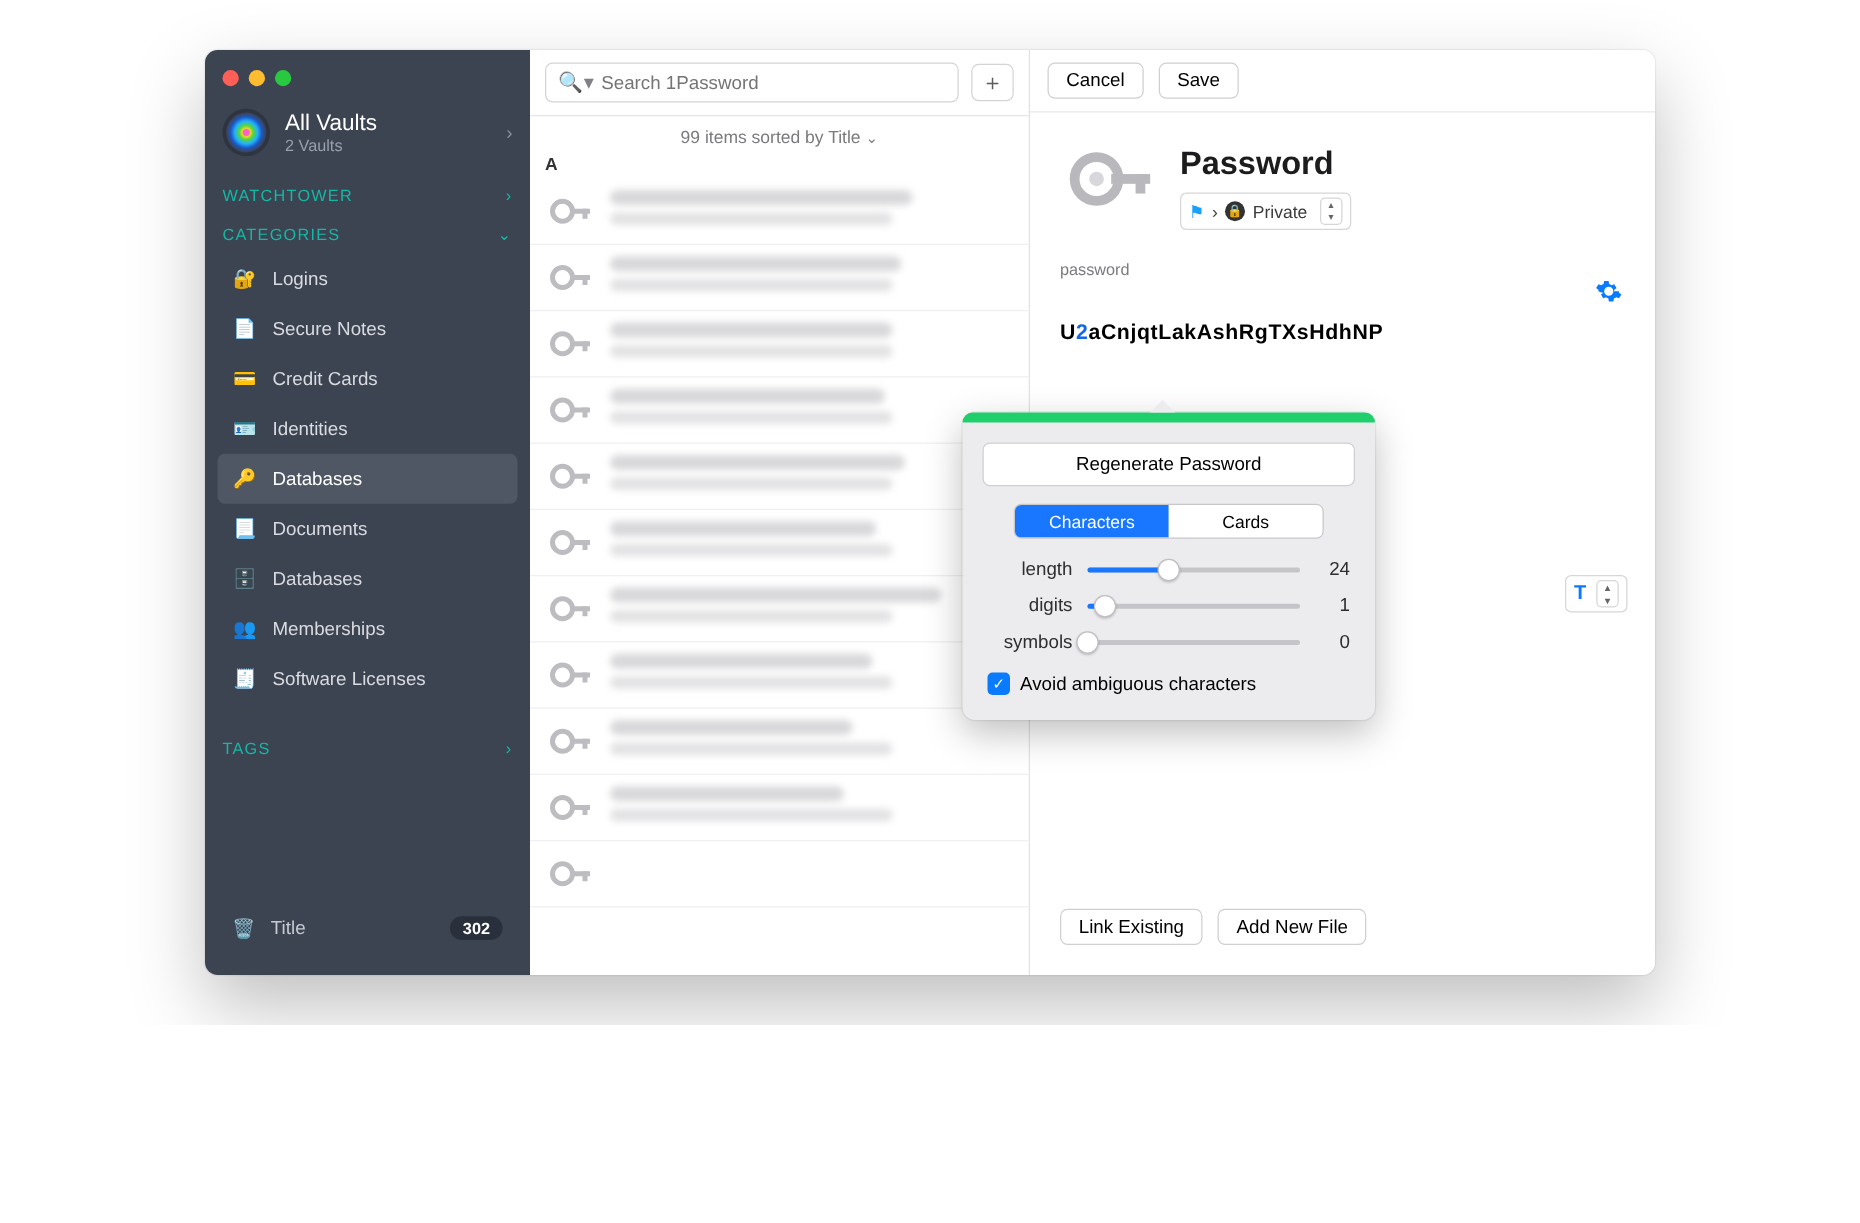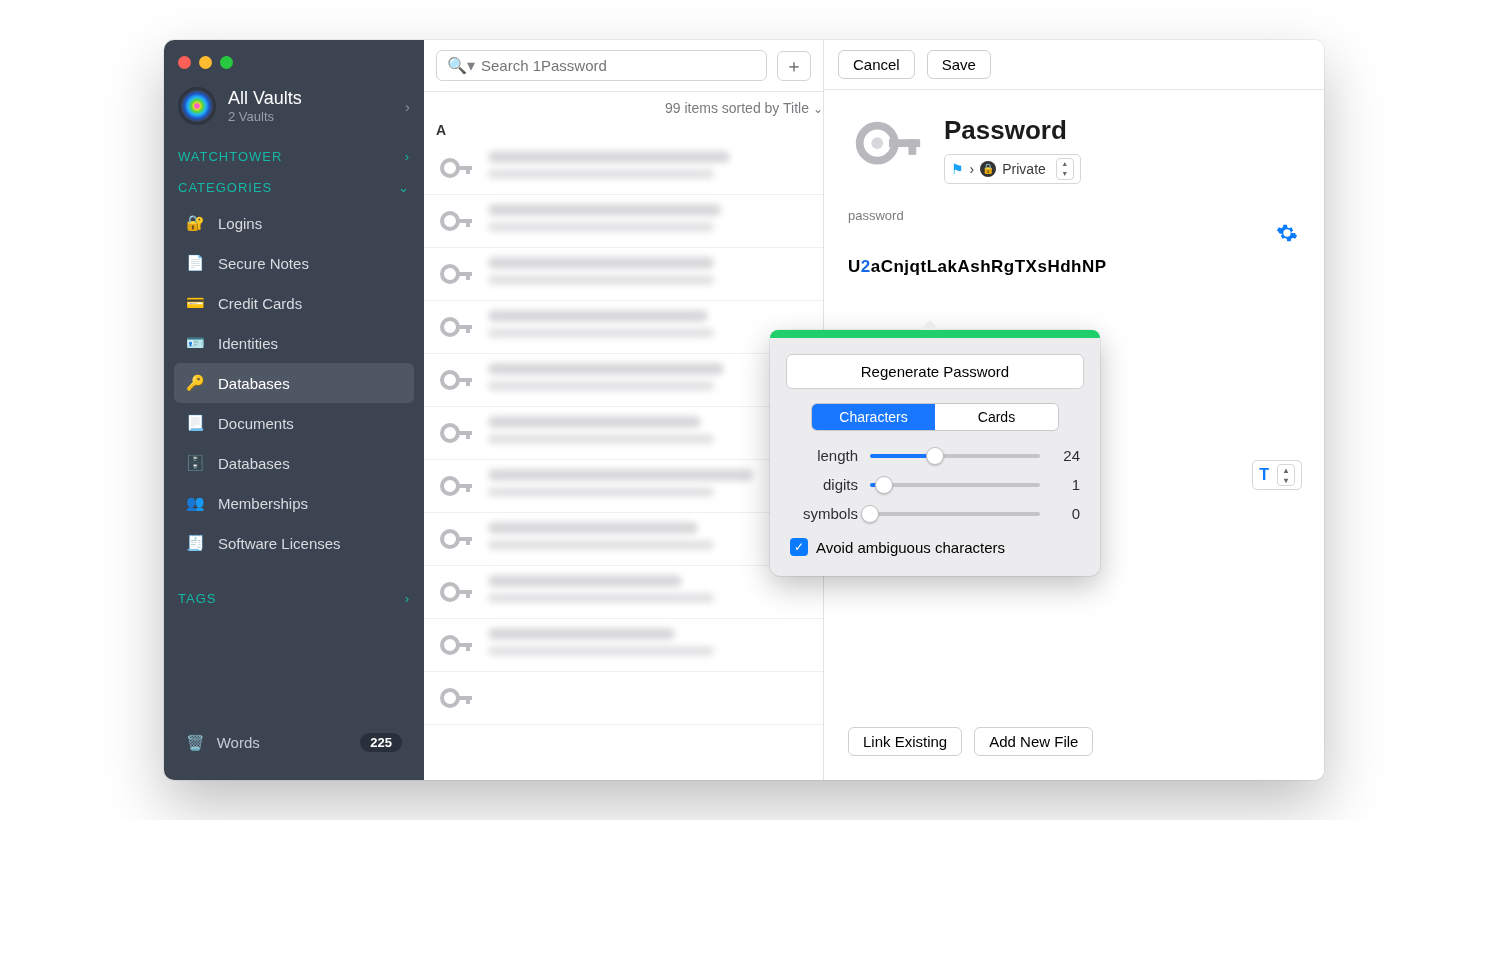--- a/index.html
+++ b/index.html
@@ -22,21 +22,21 @@
 .nav-item .icon{width:20px;height:20px;display:flex;align-items:center;justify-content:center;color:#bfc3cc;}
 .sidebar-footer{margin-top:auto;padding:4px 10px 18px;}
 .trash-row{display:flex;align-items:center;gap:12px;padding:10px 12px;border-radius:6px;}
 .badge{margin-left:auto;background:#2a303b;color:#fff;border-radius:10px;padding:2px 10px;font-size:13px;font-weight:600;}
 .middle{width:400px;border-right:1px solid #e2e2e4;display:flex;flex-direction:column;background:#fff;}
 .toolbar{display:flex;gap:10px;padding:10px 12px;border-bottom:1px solid #e6e6e8;align-items:center;}
 .search{flex:1;display:flex;align-items:center;border:1px solid #d4d4d6;border-radius:6px;padding:5px 10px;background:#fff;}
 .search input{border:none;outline:none;font-size:15px;color:#6f6f74;flex:1;background:transparent;}
 .search .smag{color:#808086;margin-right:6px;}
 .addbtn{width:34px;height:30px;border:1px solid #d4d4d6;border-radius:6px;background:#fff;display:flex;align-items:center;justify-content:center;color:#5c5c5f;font-size:18px;cursor:pointer;}
-.sort-row{text-align:right;padding:8px 0 4px;color:#7a7a7e;font-size:14px;cursor:pointer;}
+.sort-row{text-align:center;padding:8px 0 4px;color:#7a7a7e;font-size:14px;cursor:pointer;}
 .sort-row .chev{font-size:12px;margin-left:4px;}
 .section-letter{padding:2px 12px 4px;font-size:14px;font-weight:600;color:#333;}
 .list{flex:1;overflow:hidden;display:flex;flex-direction:column;}
 .list-row{display:flex;align-items:center;gap:12px;padding:6px 12px;border-bottom:1px solid #f0f0f2;cursor:pointer;}
 .rowicon{width:40px;height:40px;flex-shrink:0;}
 .rowtext{flex:1;}
 .blurline{height:12px;border-radius:6px;background:#d8d8db;margin-bottom:6px;filter:blur(3px);}
 .blurline.sub{height:10px;width:70%;background:#e2e2e4;}
 .list-row.clear .title{font-size:17px;color:#222;}
 .detail{flex:1;background:#fff;display:flex;flex-direction:column;position:relative;overflow:hidden;}
@@ -148,22 +148,22 @@
     </div>
 
     <div class="section-head" style="margin-top:16px">
       <span>TAGS</span>
       <span class="chev">›</span>
     </div>
 
     <div class="sidebar-footer">
       <div class="trash-row">
         <span class="icon">🗑️</span>
-        <span>Words</span>
-        <span class="badge">225</span>
+        <span>Title</span>
+        <span class="badge">302</span>
       </div>
     </div>
   </div>
 
   <div class="middle">
     <div class="toolbar">
       <div class="search">
         <span class="smag">🔍▾</span>
         <input placeholder="Search 1Password" style="">
       </div>

